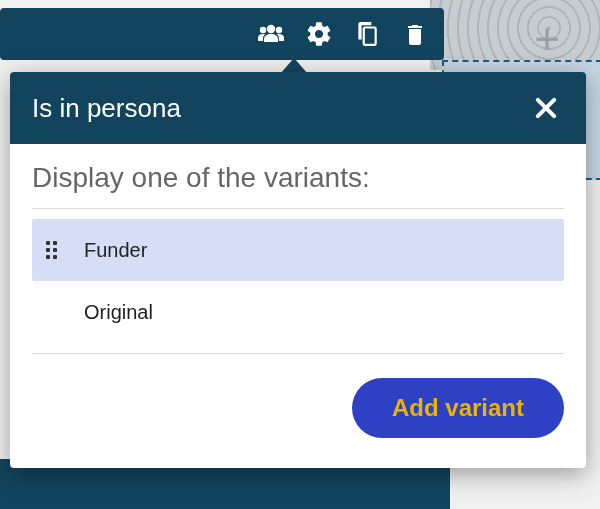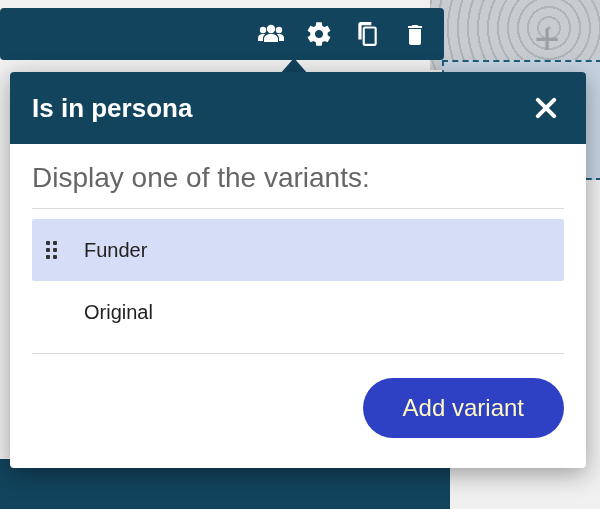--- a/index.html
+++ b/index.html
@@ -102,21 +102,21 @@
   .pop-header {
     background: #12445e;
     color: #fff;
     display: flex;
     align-items: center;
     justify-content: space-between;
     padding: 18px 22px;
   }
   .pop-header h2 {
     font-size: 26px;
-    font-weight: 700;
+    font-weight: 400;
   }
   .close-btn {
     width: 36px;
     height: 36px;
     display: flex;
     align-items: center;
     justify-content: center;
     cursor: pointer;
     color: #fff;
   }
@@ -176,23 +176,23 @@
     margin: 10px 0 0 0;
   }
 
   .pop-footer {
     display: flex;
     justify-content: flex-end;
     padding: 24px 22px 30px 22px;
   }
   .add-btn {
     background: #2e40c4;
-    color: #fef9c3;
+    color: #eab308;
     font-size: 24px;
-    font-weight: 400;
+    font-weight: 700;
     border: none;
     border-radius: 32px;
     padding: 16px 40px;
     cursor: pointer;
   }
 </style>
 </head>
 <body>
 
 <div class="bg-canvas">

